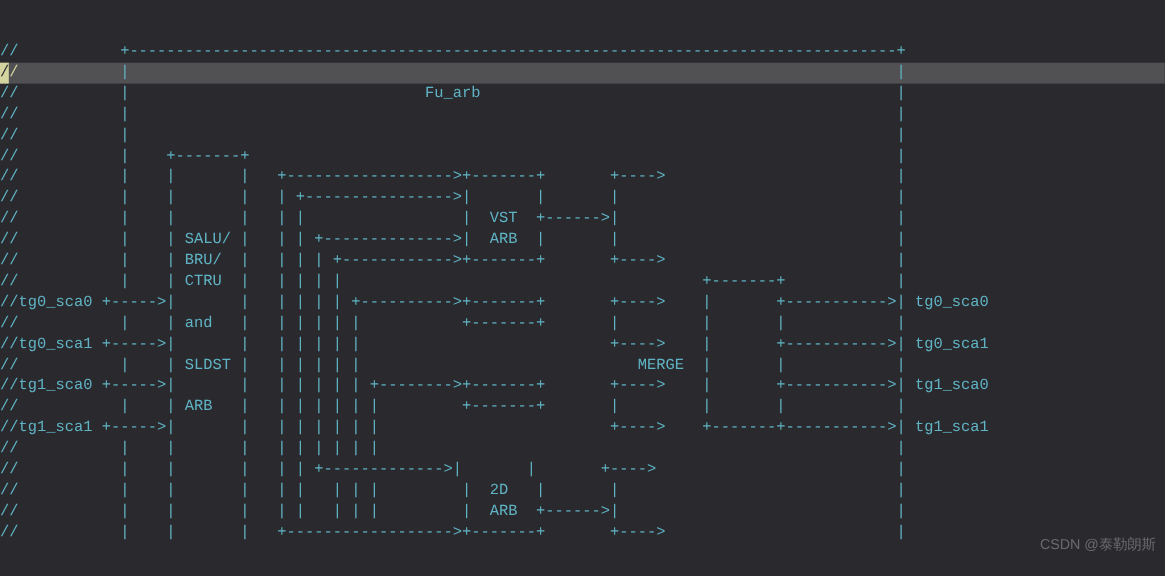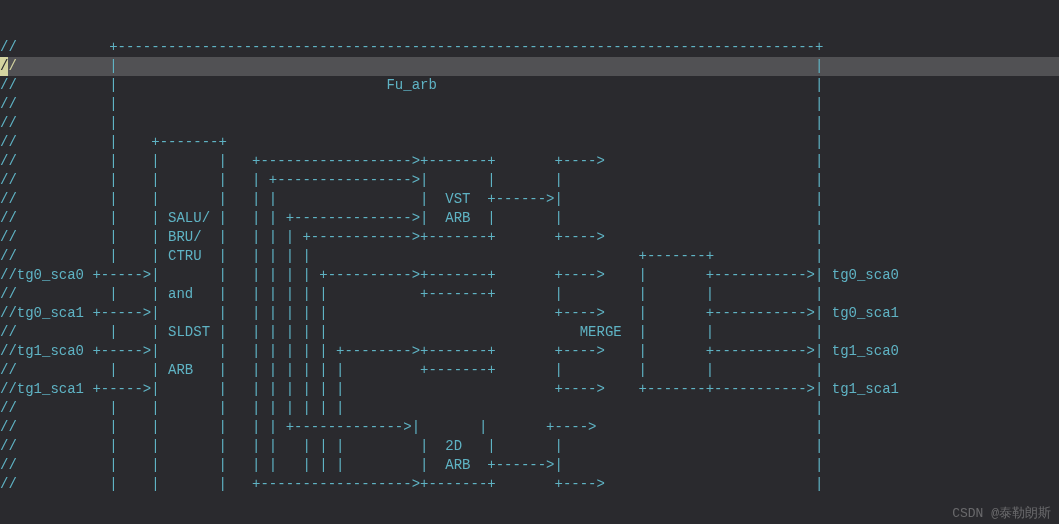--- a/index.html
+++ b/index.html
@@ -30,25 +30,25 @@
       background: rgba(200, 200, 200, 0.25);
     }
     .comment {
       color: #5fb3c4;
     }
     .slash-highlight {
       color: #d4d4a0;
     }
     .watermark {
       position: absolute;
-      bottom: 1px;
+      bottom: 20px;
       right: 8px;
       color: rgba(200, 200, 200, 0.4);
       font-size: 13px;
-      font-family: Liberation Mono, monospace;
+      font-family: Liberation Sans, sans-serif;
     }
   </style>
 </head>
 <body>
 
 <div class="code-container">
   <div id="lines-root"><div class="line"><span class="comment">//           +-----------------------------------------------------------------------------------+</span></div><div class="line highlighted"><span class="slash-highlight" style="background: rgb(212, 212, 160); color: rgb(42, 42, 46);">/</span><span class="slash-highlight" style="color: rgb(212, 212, 160);">/</span><span>           |                                                                                   |</span></div><div class="line"><span class="comment">//           |                                Fu_arb                                             |</span></div><div class="line"><span class="comment">//           |                                                                                   |</span></div><div class="line"><span class="comment">//           |                                                                                   |</span></div><div class="line"><span class="comment">//           |    +-------+                                                                      |</span></div><div class="line"><span class="comment">//           |    |       |   +------------------&gt;+-------+       +----&gt;                         |</span></div><div class="line"><span class="comment">//           |    |       |   | +----------------&gt;|       |       |                              |</span></div><div class="line"><span class="comment">//           |    |       |   | |                 |  VST  +------&gt;|                              |</span></div><div class="line"><span class="comment">//           |    | SALU/ |   | | +--------------&gt;|  ARB  |       |                              |</span></div><div class="line"><span class="comment">//           |    | BRU/  |   | | | +------------&gt;+-------+       +----&gt;                         |</span></div><div class="line"><span class="comment">//           |    | CTRU  |   | | | |                                       +-------+            |</span></div><div class="line"><span class="comment">//tg0_sca0 +-----&gt;|       |   | | | | +----------&gt;+-------+       +----&gt;    |       +-----------&gt;| tg0_sca0</span></div><div class="line"><span class="comment">//           |    | and   |   | | | | |           +-------+       |         |       |            |</span></div><div class="line"><span class="comment">//tg0_sca1 +-----&gt;|       |   | | | | |                           +----&gt;    |       +-----------&gt;| tg0_sca1</span></div><div class="line"><span class="comment">//           |    | SLDST |   | | | | |                              MERGE  |       |            |</span></div><div class="line"><span class="comment">//tg1_sca0 +-----&gt;|       |   | | | | | +--------&gt;+-------+       +----&gt;    |       +-----------&gt;| tg1_sca0</span></div><div class="line"><span class="comment">//           |    | ARB   |   | | | | | |         +-------+       |         |       |            |</span></div><div class="line"><span class="comment">//tg1_sca1 +-----&gt;|       |   | | | | | |                         +----&gt;    +-------+-----------&gt;| tg1_sca1</span></div><div class="line"><span class="comment">//           |    |       |   | | | | | |                                                        |</span></div><div class="line"><span class="comment">//           |    |       |   | | +-------------&gt;|       |       +----&gt;                          |</span></div><div class="line"><span class="comment">//           |    |       |   | |   | | |         |  2D   |       |                              |</span></div><div class="line"><span class="comment">//           |    |       |   | |   | | |         |  ARB  +------&gt;|                              |</span></div><div class="line"><span class="comment">//           |    |       |   +------------------&gt;+-------+       +----&gt;                         |</span></div></div>
 </div>
 
 <div class="watermark">CSDN @泰勒朗斯</div>

